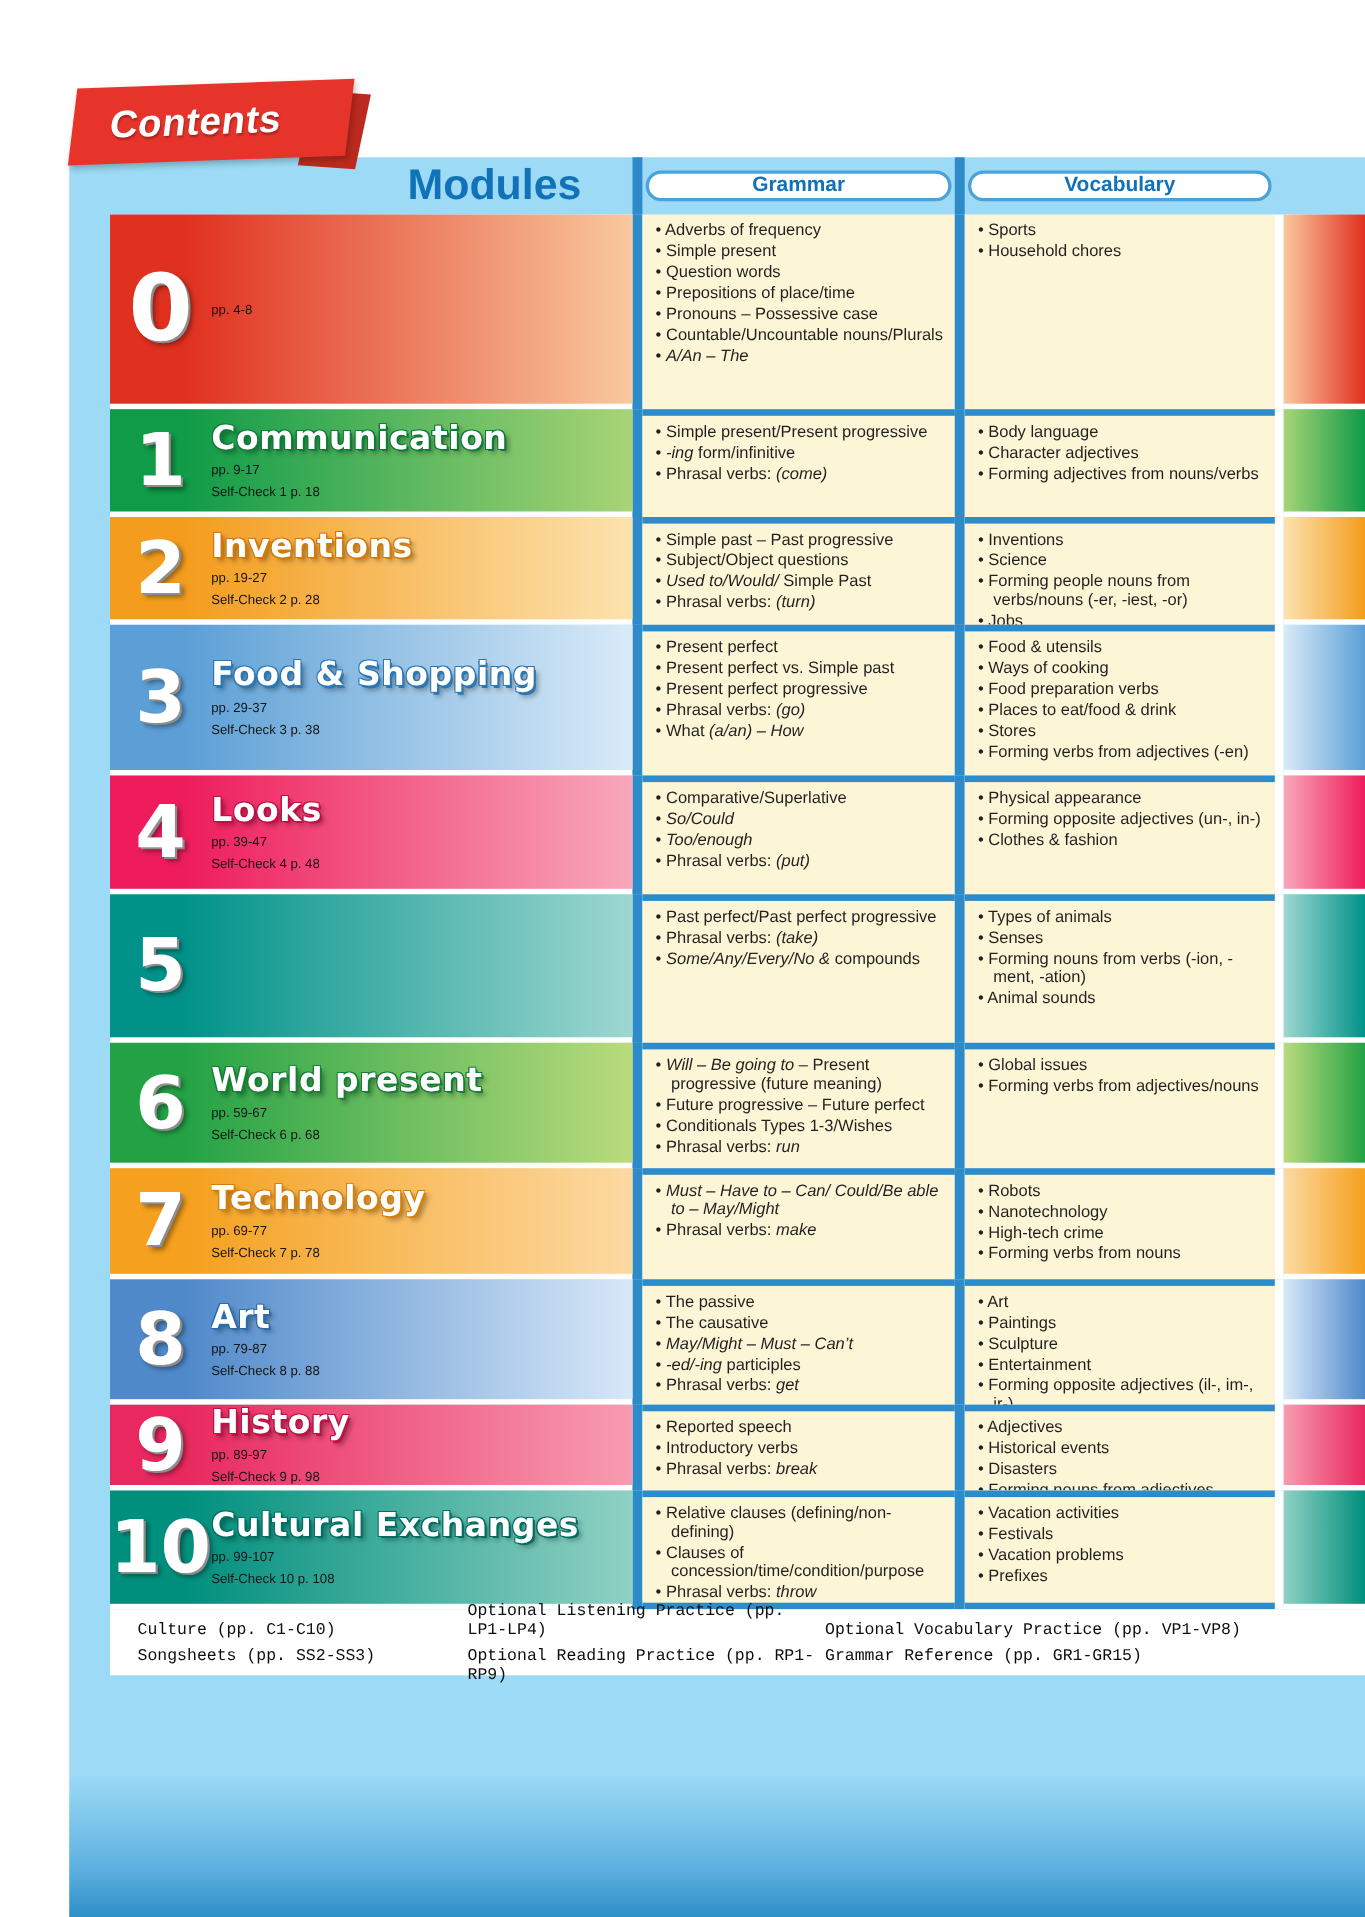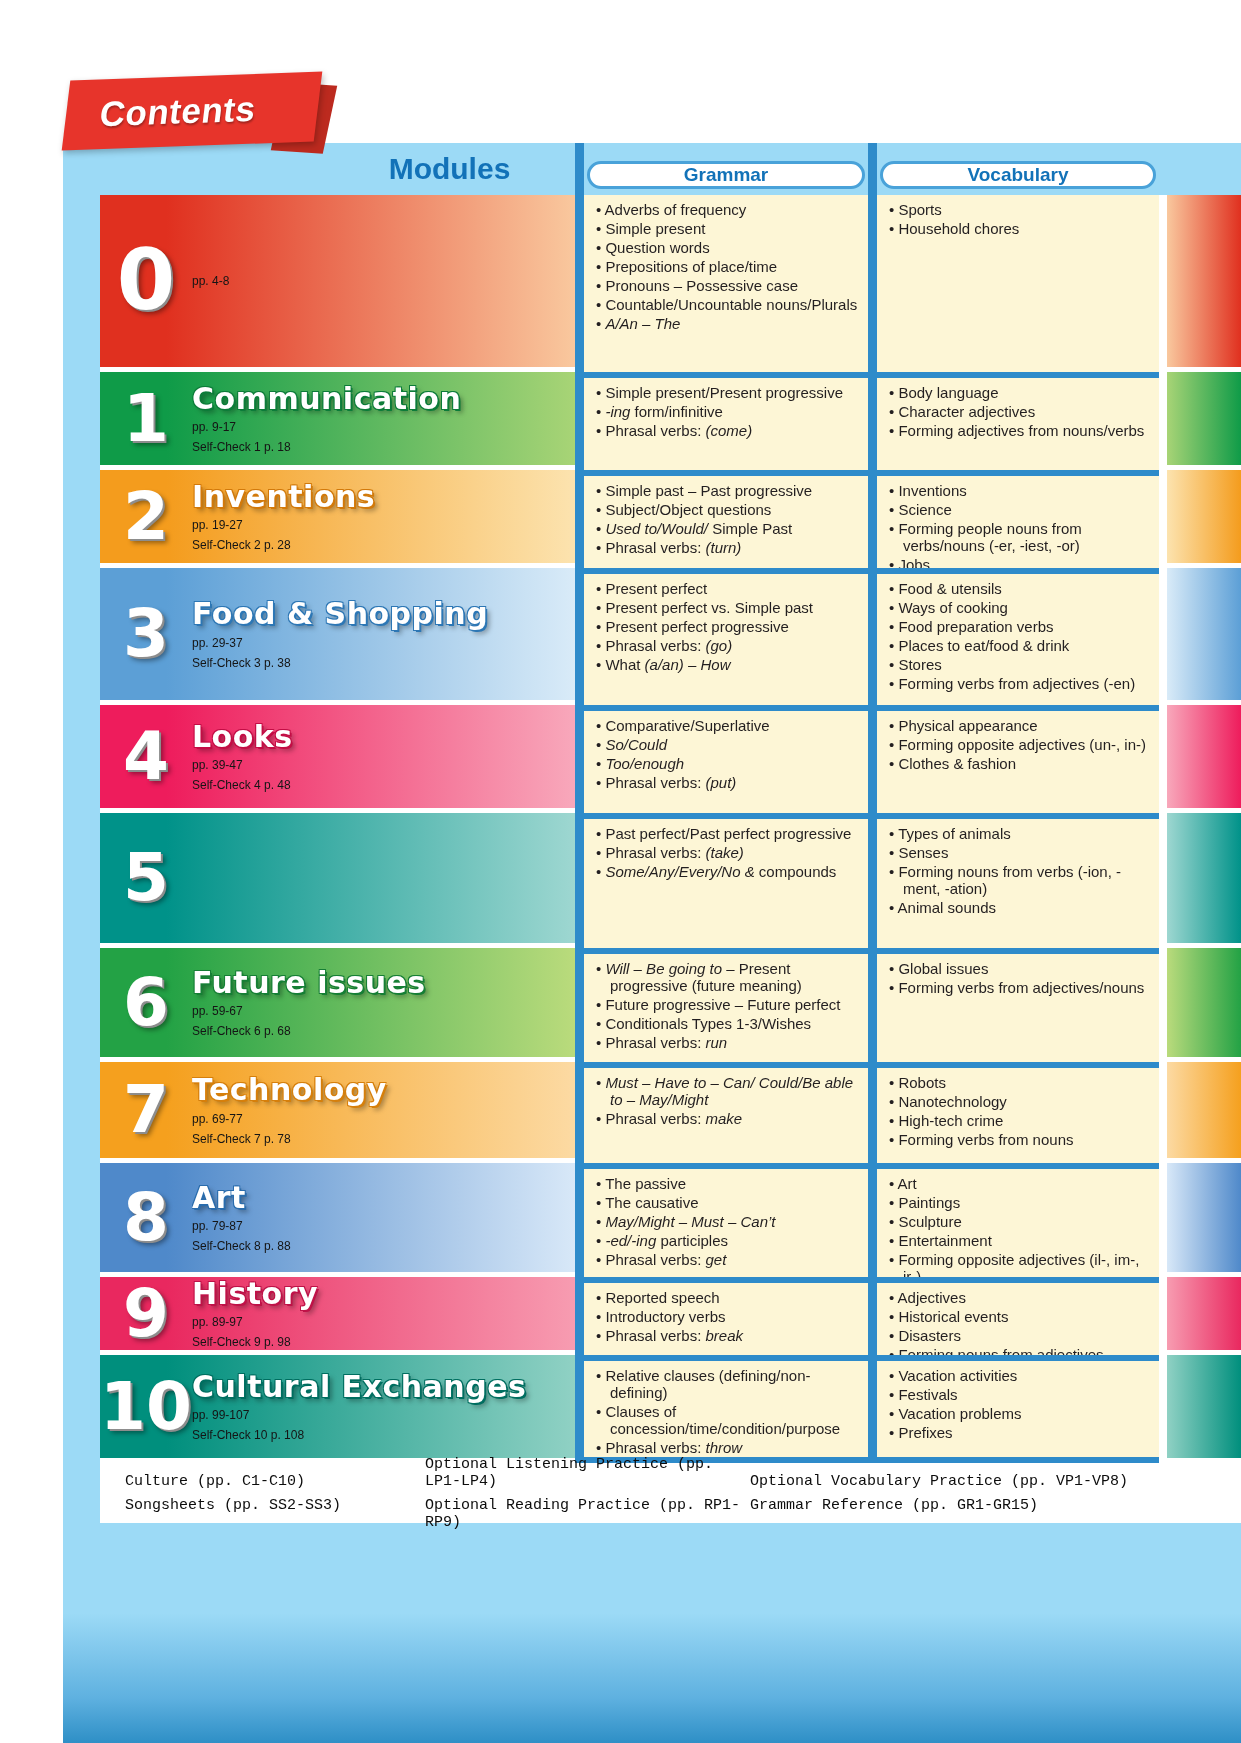--- a/index.html
+++ b/index.html
@@ -33,23 +33,23 @@
   }
   
   .header {
     position:absolute; left:37px; top:0; width:1141px; height:52px;
     display:grid; grid-template-columns:475px 9px 284px 9px 282px 8px 74px;
   }
   .vbar { background:#2e8bca; }
   .modules-label {
     display:flex; align-items:center; justify-content:center;
     transform:translateX(112px);
-    color:#1272b8; font-size:30px; font-weight:bold;
-  }
-  .pillcell { display:flex; align-items:flex-end; }
+    color:#1272b8; font-size:39px; font-weight:bold;
+  }
+  .pillcell { display:flex; align-items:center; }
   .pill {
     flex:1; margin:6px 3px; background:#ffffff; border:3px solid #49a2d9;
     border-radius:22px; display:flex; align-items:center; justify-content:center;
     color:#1272b8; font-weight:bold; font-size:19px;
   }
   
   .table {
     position:absolute; left:37px; top:52px; width:1141px;
     display:grid; grid-template-columns:475px 9px 284px 9px 282px 8px 74px;
   }
@@ -297,21 +297,21 @@
           </ul>
         </div>
         <div class="cell gapcol"></div>
         <div class="cell strip">
           <div class="stripinner" style="background: linear-gradient(to right, rgb(158, 215, 209), rgb(0, 146, 137));"></div>
         </div>
         <div class="cell mod">
           <div class="modinner" style="background: linear-gradient(to right, rgb(35, 162, 69) 0%, rgb(35, 162, 69) 14%, rgb(186, 219, 124) 100%);">
             <div class="num">6</div>
             <div class="modtext">
-              <div class="modtitle" style="text-shadow: rgb(22, 127, 53) 2px 2px 0px, rgb(22, 127, 53) -1px -1px 0px, rgb(22, 127, 53) 1px -1px 0px, rgb(22, 127, 53) -1px 1px 0px, rgba(0, 0, 0, 0.35) 4px 4px 5px;">Future issues</div>
+              <div class="modtitle" style="text-shadow: rgb(22, 127, 53) 2px 2px 0px, rgb(22, 127, 53) -1px -1px 0px, rgb(22, 127, 53) 1px -1px 0px, rgb(22, 127, 53) -1px 1px 0px, rgba(0, 0, 0, 0.35) 4px 4px 5px;">World present</div>
               <div class="modpages">pp. 59-67</div>
               <div class="modselfcheck">Self-Check 6 p. 68</div>
             </div>
           </div>
         </div>
         <div class="cell vbar"></div>
         <div class="cell gram sep">
           <ul class="blist">
             <li><i>Will – Be going to</i> – Present progressive (future meaning)</li>
             <li>Future progressive – Future perfect</li>

